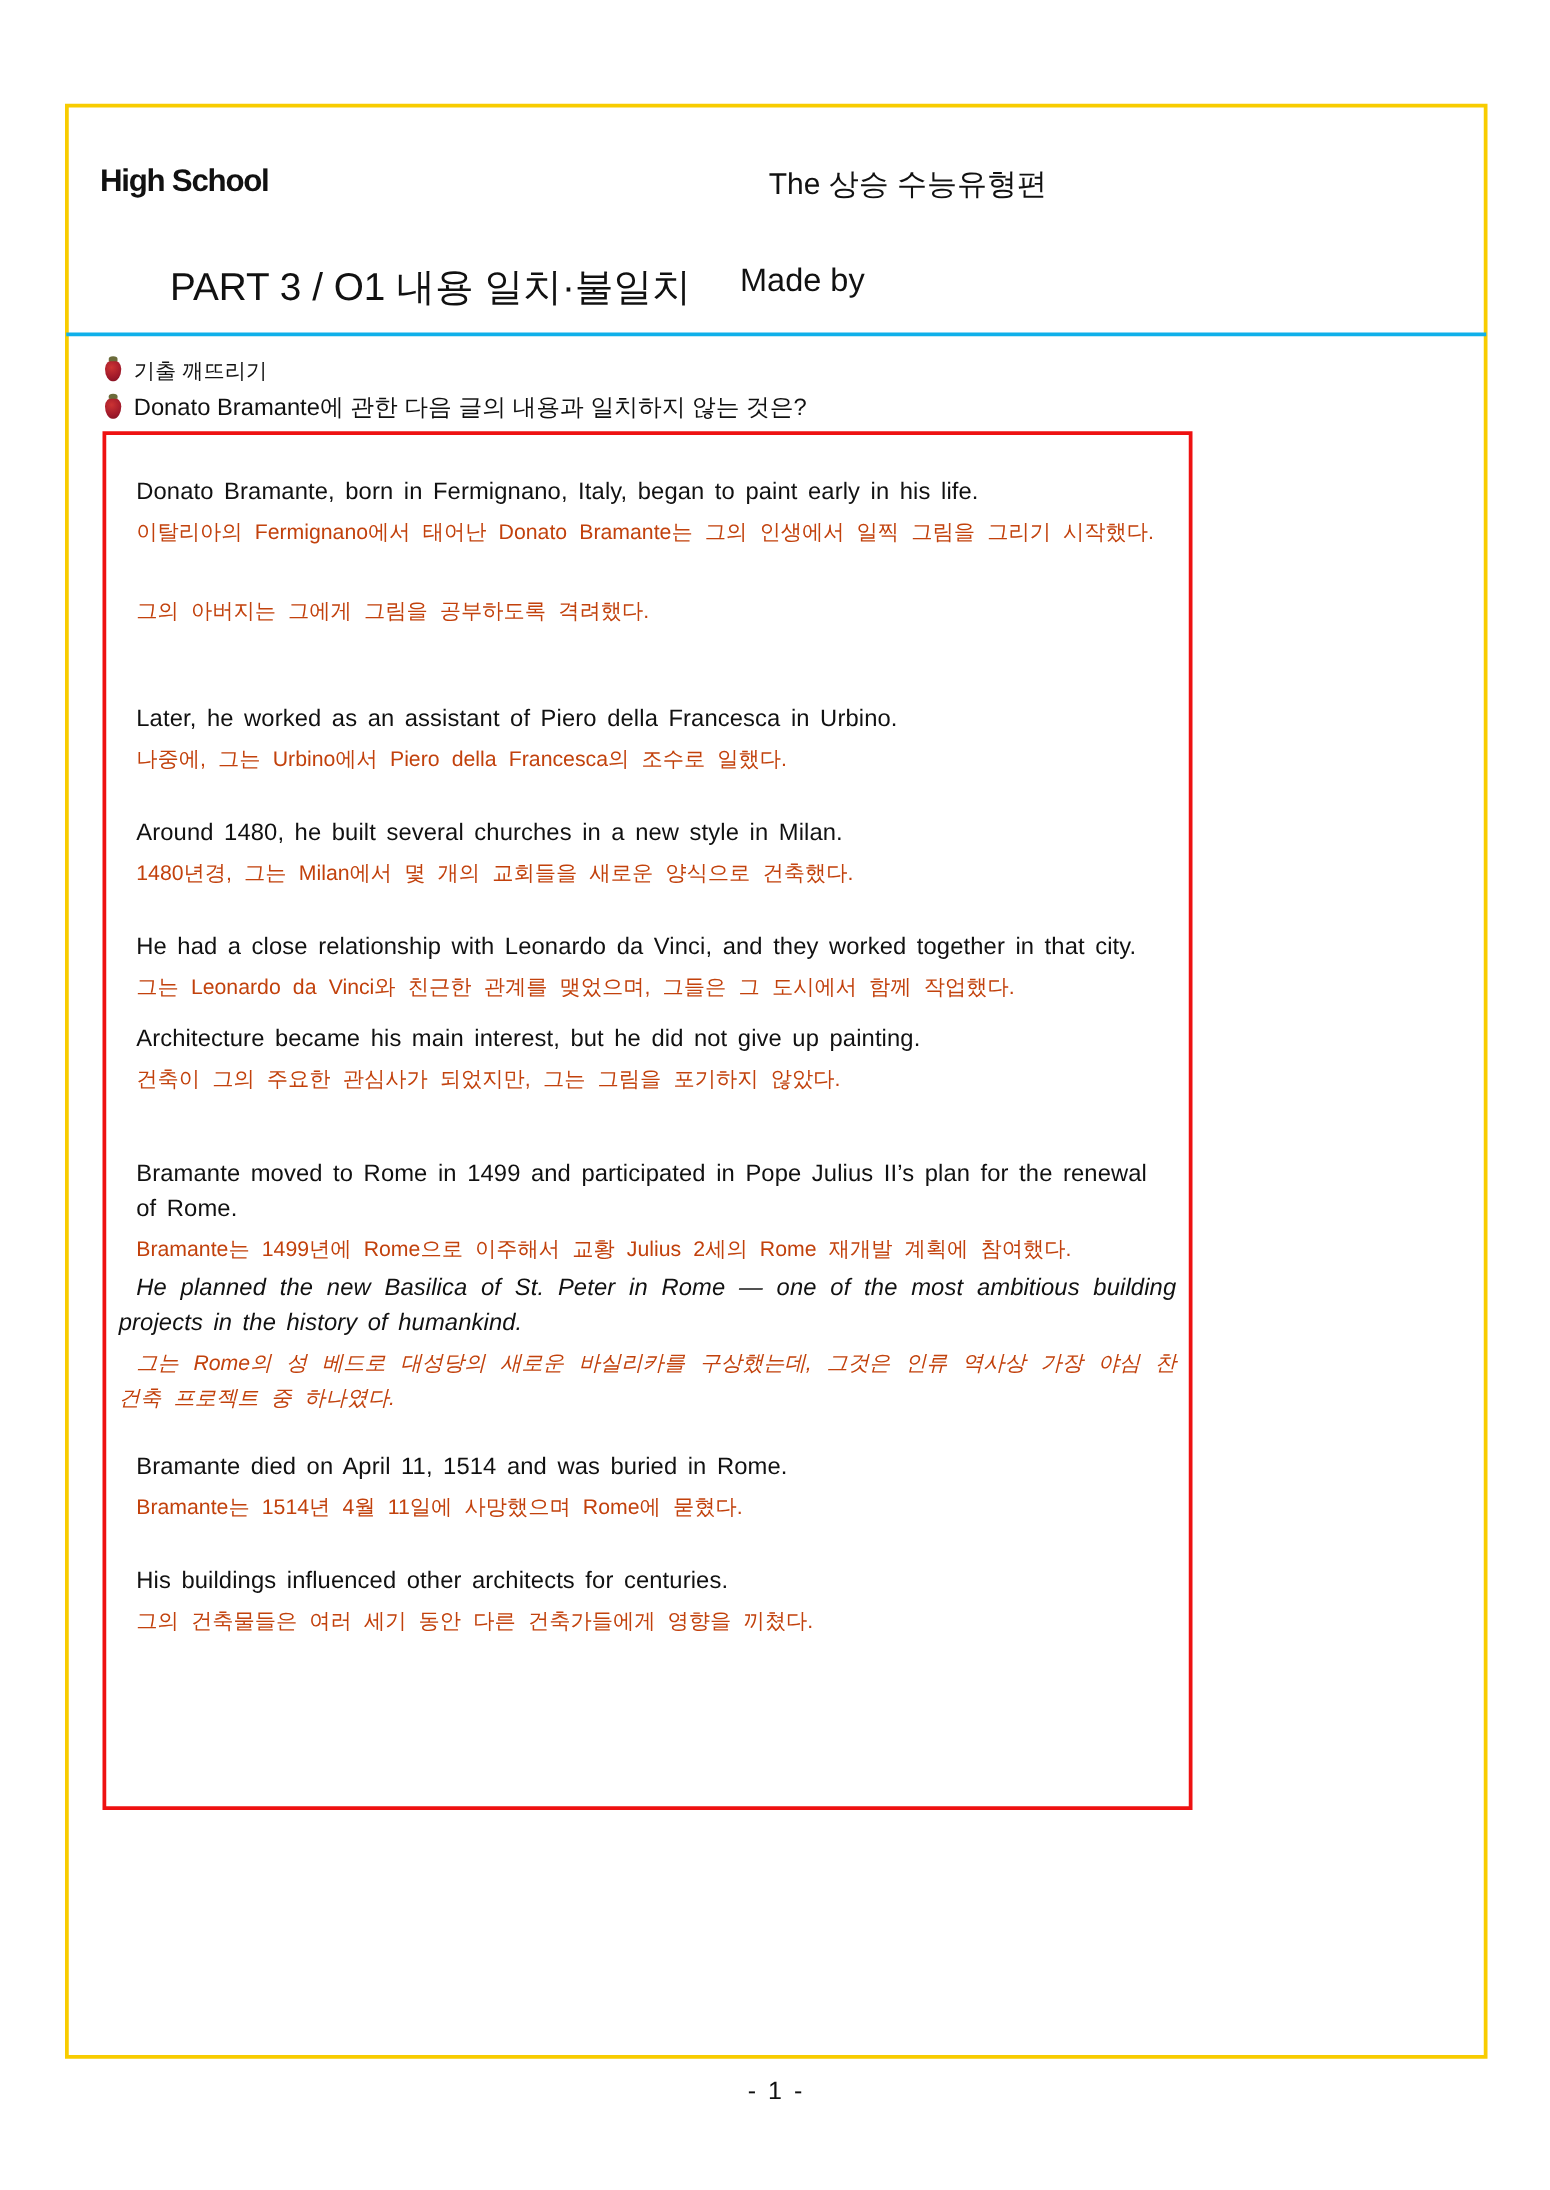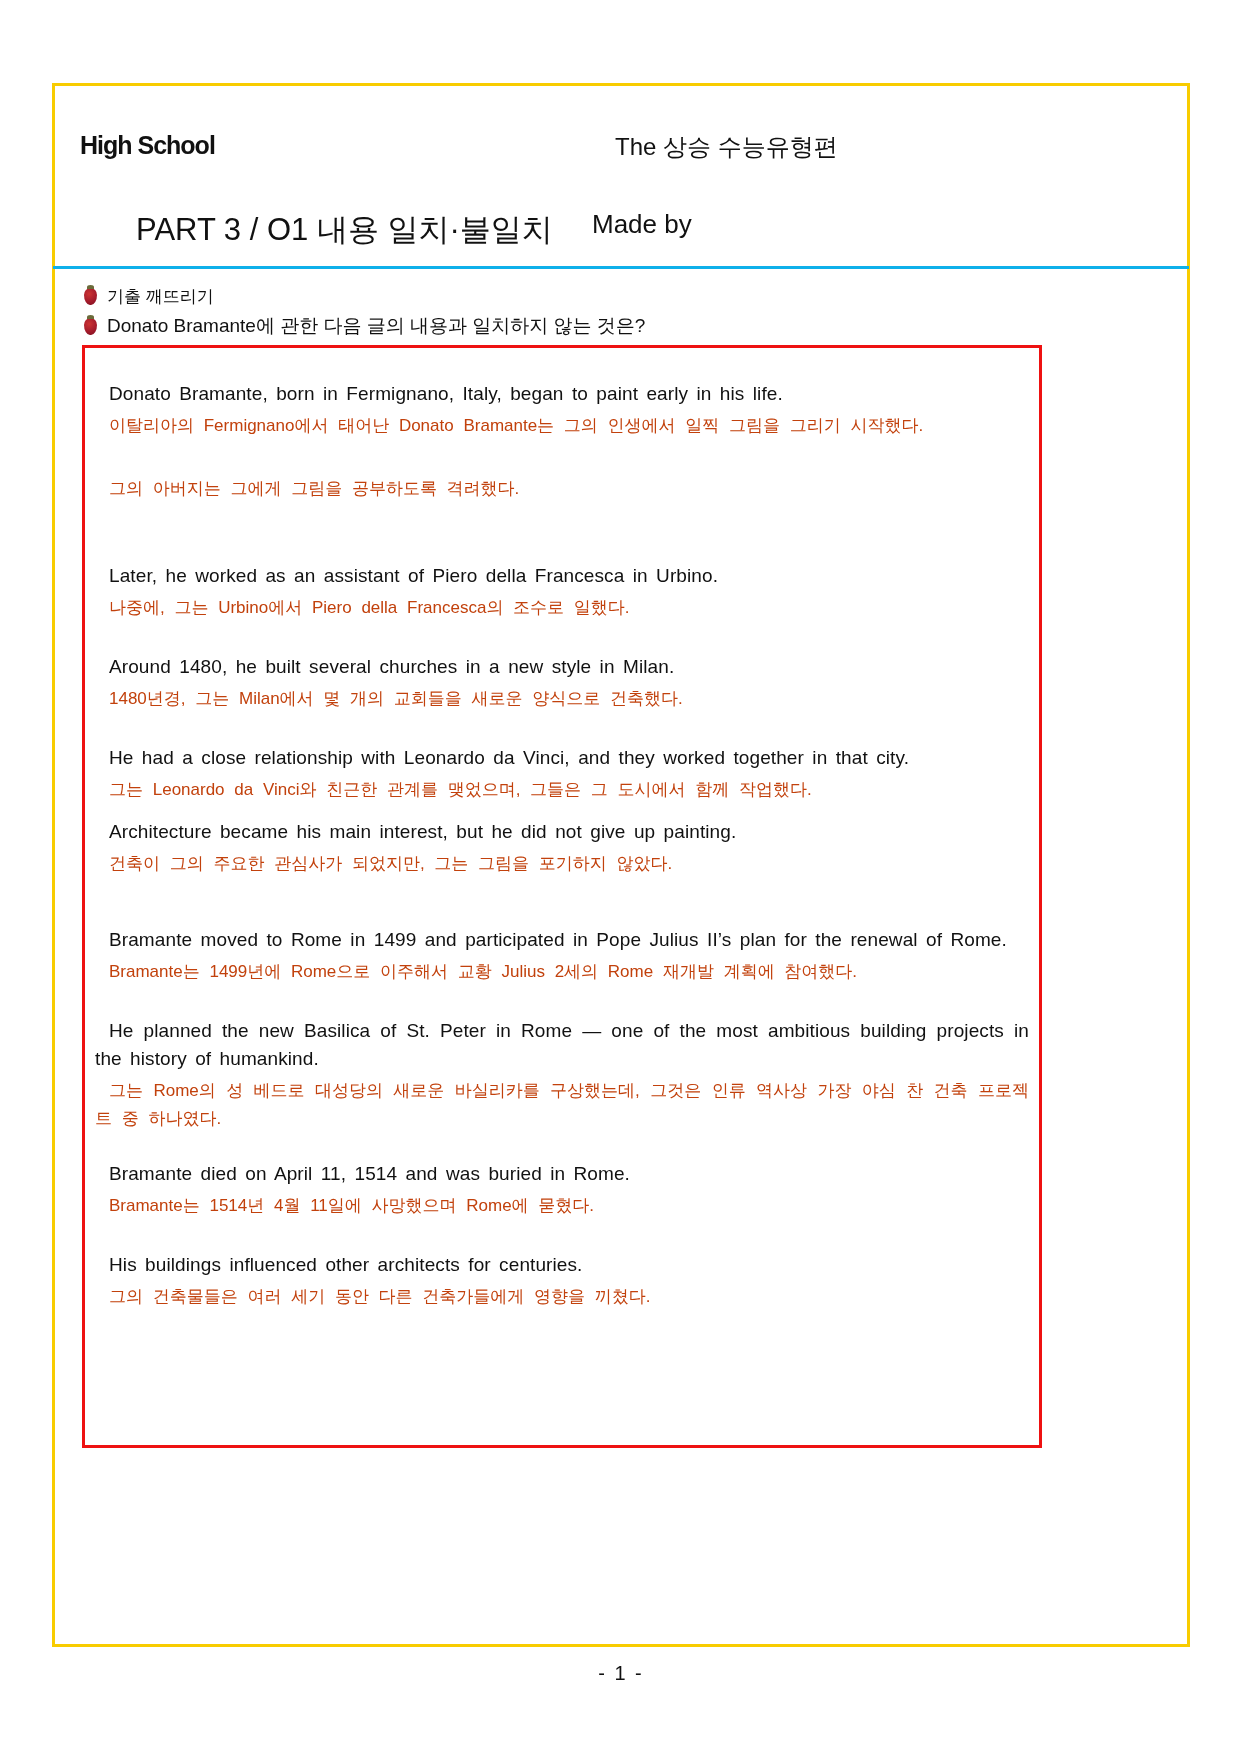--- a/index.html
+++ b/index.html
@@ -37,30 +37,30 @@
       width: 13px; height: 17px; margin-right: 10px; display: inline-block;
       background: radial-gradient(circle at 40% 35%, #c33 0%, #a0192a 60%, #7a1020 100%);
       border-radius: 55% 55% 50% 50% / 45% 45% 65% 65%;
       position: relative;
     }
     .strawberry::before {
       content: ""; position: absolute; left: 3px; top: -3px; width: 7px; height: 4px;
       background: #6b6b3a; border-radius: 50% 50% 0 0;
     }
     .passage-box {
-      position: absolute; left: 82px; top: 345px; width: 960px; height: 1103px;
+      position: absolute; left: 82px; top: 345px; width: 872px; height: 1103px;
       border: 3px solid #ee1111; box-sizing: border-box;
       font-family: "Liberation Sans Narrow", "Liberation Sans", sans-serif;
     }
     .sent {
       position: absolute; left: 24px; right: 10px;
     }
     .en { font-size: 19px; line-height: 28px; color: #111; letter-spacing: 0.1px; word-spacing: 3px; }
     .ko { font-size: 17px; line-height: 28px; color: #c2410c; margin-top: 4px; word-spacing: 5px; }
-    .en.just, .ko.just { text-align: justify; }
+    .en.just, .ko.just { text-align: justify; font-style: italic; }
     .sent.wide { left: 10px; }
     .page-num {
       position: absolute; left: 0; width: 1240px; top: 1662px; text-align: center;
       font-size: 20px; font-family: "Liberation Sans", sans-serif; word-spacing: 4px;
     }
   </style>
 </head>
 <body>
 
 <div class="page-frame"></div>

